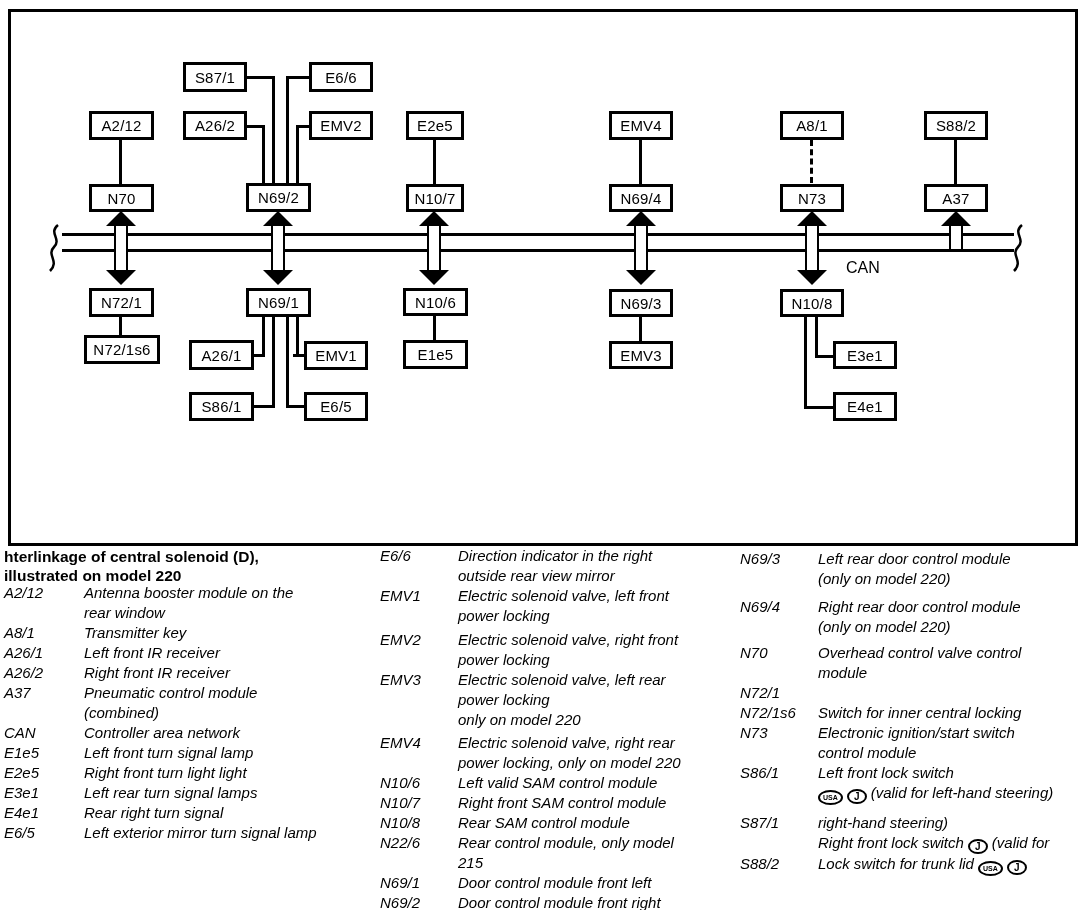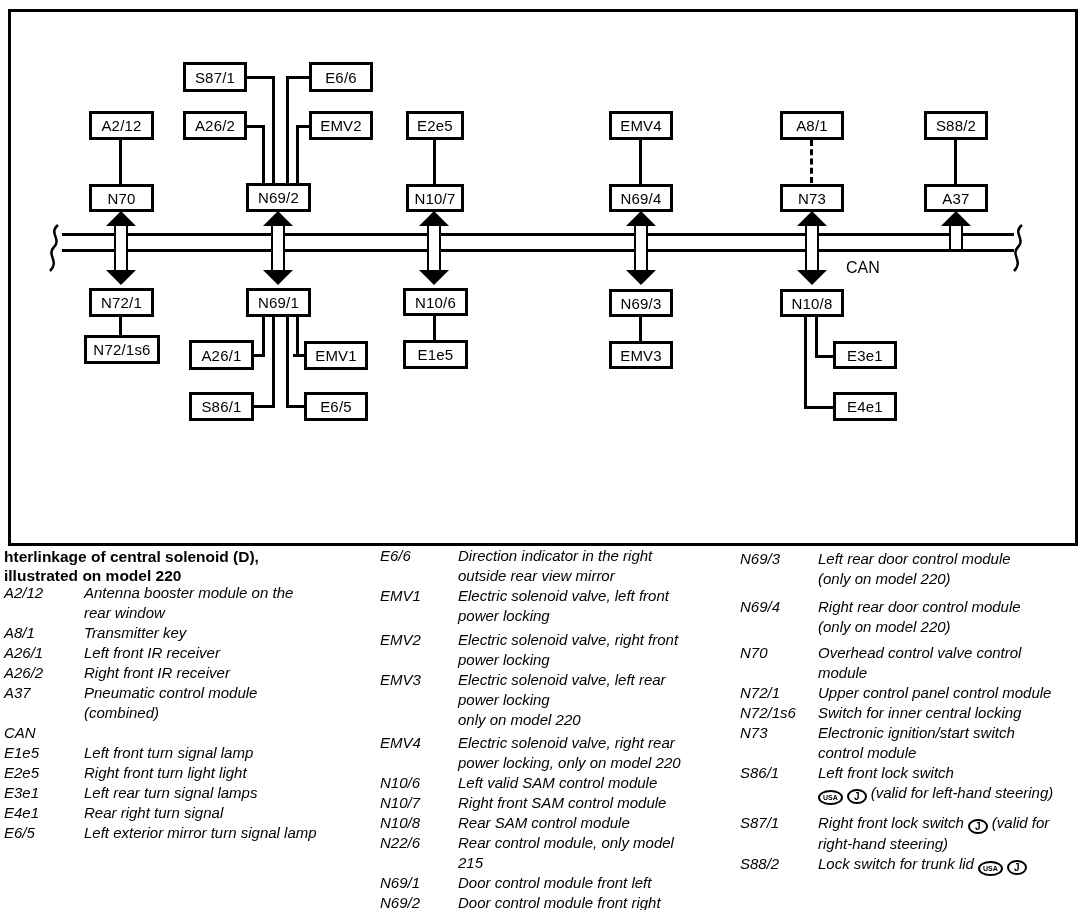--- a/index.html
+++ b/index.html
@@ -179,20 +179,23 @@
       </div>
       <div class="entry">
         <span class="term">A37</span>
         <span class="desc">
           <div>Pneumatic control module</div>
           <div>(combined)</div>
         </span>
       </div>
       <div class="entry">
         <span class="term">CAN</span>
+        <span class="desc">
+          <div>Controller area network</div>
+        </span>
       </div>
       <div class="entry">
         <span class="term">E1e5</span>
         <span class="desc">
           <div>Left front turn signal lamp</div>
         </span>
       </div>
       <div class="entry">
         <span class="term">E2e5</span>
         <span class="desc">
@@ -310,23 +313,20 @@
       </div>
       <div class="entry">
         <span class="term">N70</span>
         <span class="desc">
           <div>Overhead control valve control</div>
           <div>module</div>
         </span>
       </div>
       <div class="entry">
         <span class="term">N72/1</span>
-        <span class="desc">
-          <div>Upper control panel control module</div>
-        </span>
       </div>
       <div class="entry">
         <span class="term">N72/1s6</span>
         <span class="desc">
           <div>Switch for inner central locking</div>
         </span>
       </div>
       <div class="entry">
         <span class="term">N73</span>
         <span class="desc">
@@ -337,22 +337,22 @@
       <div class="entry">
         <span class="term">S86/1</span>
         <span class="desc">
           <div>Left front lock switch</div>
           <div><span class="badge usa">USA</span> <span class="badge j">J</span> (valid for left-hand steering)</div>
         </span>
       </div>
       <div class="entry">
         <span class="term">S87/1</span>
         <span class="desc">
+          <div>right-hand steering)</div>
           <div>Right front lock switch <span class="badge j">J</span> (valid for</div>
-          <div>right-hand steering)</div>
         </span>
       </div>
       <div class="entry">
         <span class="term">S88/2</span>
         <span class="desc">
           <div>Lock switch for trunk lid <span class="badge usa">USA</span> <span class="badge j">J</span></div>
         </span>
       </div>
     </div>
 

